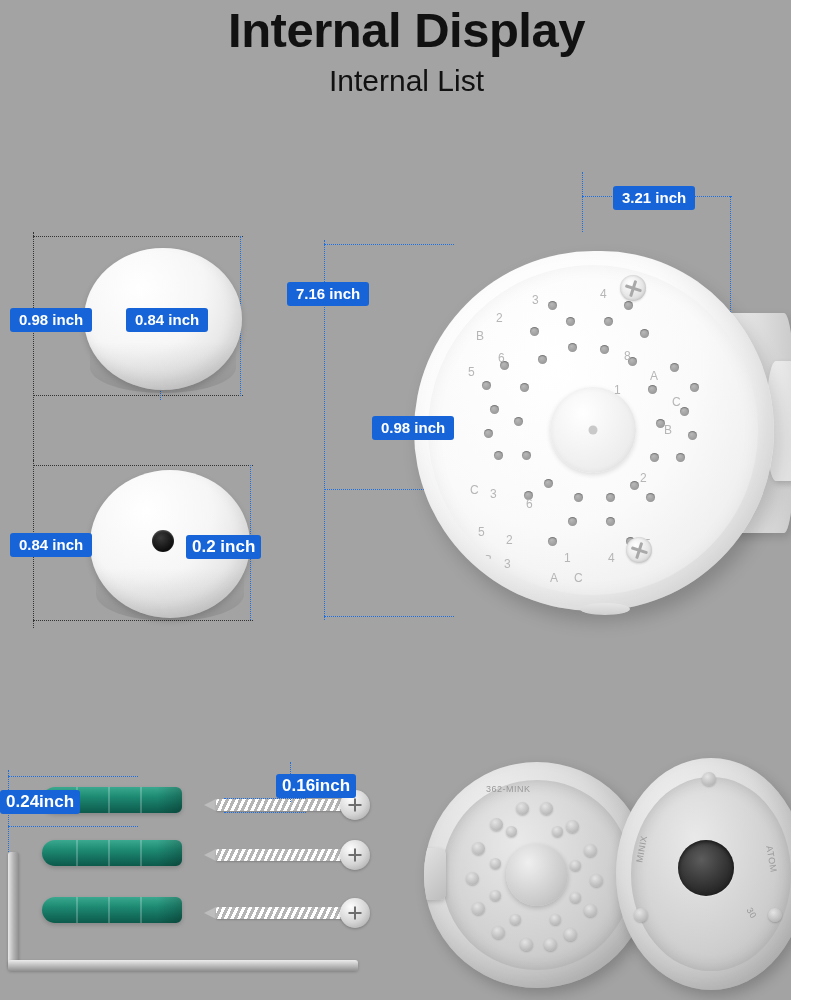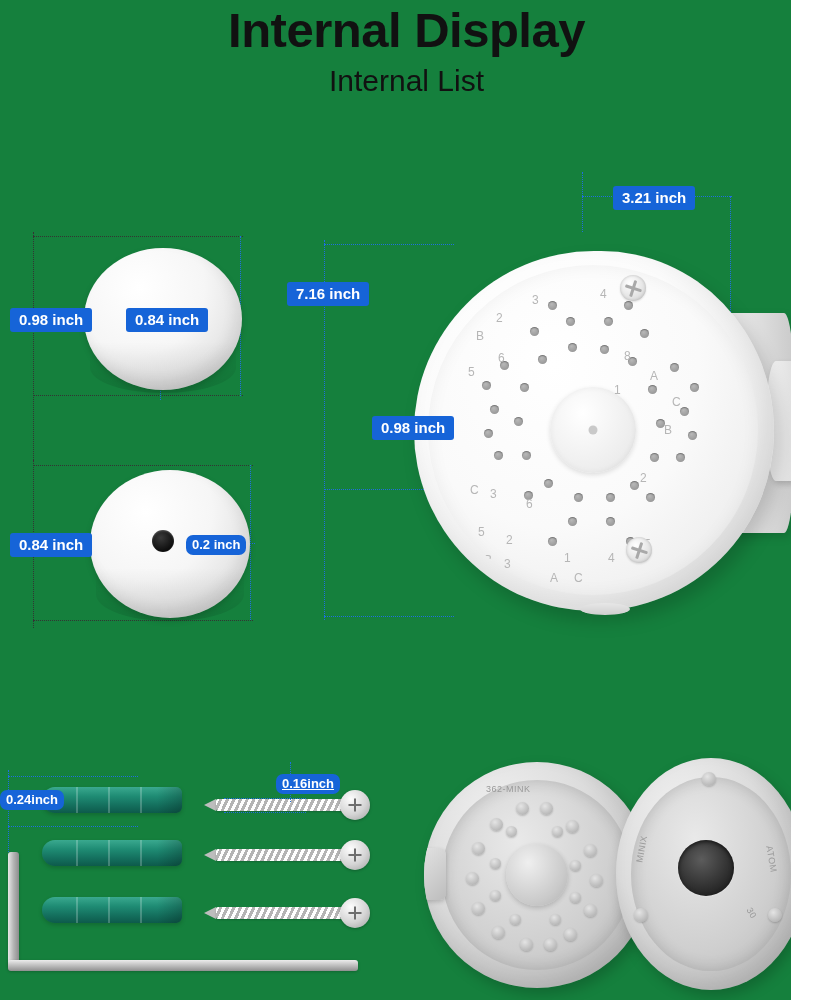--- a/index.html
+++ b/index.html
@@ -6,21 +6,21 @@
   html, body {
     margin: 0; padding: 0;
     background: #ffffff;
     font-family: "Liberation Sans", sans-serif;
   }
   #page {
     position: relative;
     width: 791px;
     height: 1000px;
     overflow: hidden;
-    background: #15803d;
+    background: #a3a3a3;
   }
 
   
   .title {
     position: absolute;
     top: 2px;
     left: 0;
     width: 813px;
     text-align: center;
     font-size: 49px;
@@ -46,21 +46,21 @@
     background: #1664d8;
     color: #ffffff;
     font-size: 15px;
     font-weight: bold;
     padding: 4px 9px 5px 9px;
     border-radius: 3px;
     white-space: nowrap;
     line-height: 1;
     z-index: 30;
   }
-  .badge.small { font-size: 13px; padding: 3px 6px 4px 6px; border-radius: 7px; }
+  .badge.small { font-size: 17px; padding: 3px 6px 4px 6px; }
 
   
   .gline {
     position: absolute;
     z-index: 5;
   }
   .gline.h {
     border-top: 1px dotted #1f6fe0;
     height: 0;
   }
@@ -453,21 +453,21 @@
   </div>
 
   <div class="gline v" style="left:8px; top:770px; height:82px;"></div>
   <div class="gline h" style="left:8px; top:776px; width:130px;"></div>
   <div class="gline h" style="left:8px; top:826px; width:130px;"></div>
   <div class="gline v" style="left:290px; top:762px; height:40px;"></div>
   <div class="gline h" style="left:224px; top:798px; width:82px;"></div>
   <div class="gline h" style="left:224px; top:812px; width:82px;"></div>
 
   <div class="badge small" style="left:0px; top:790px;">0.24inch</div>
-  <div class="badge small" style="left:276px; top:774px;text-decoration:underline;">0.16inch</div>
+  <div class="badge small" style="left:276px; top:774px;">0.16inch</div>
 
   <div class="anchor" style="left:42px; top:787px; width:140px;">
     <div class="ridge" style="left:34px;"></div>
     <div class="ridge" style="left:66px;"></div>
     <div class="ridge" style="left:98px;"></div>
     <div class="tip"></div>
   </div>
   <div class="anchor" style="left:42px; top:840px; width:140px;">
     <div class="ridge" style="left:34px;"></div>
     <div class="ridge" style="left:66px;"></div>

